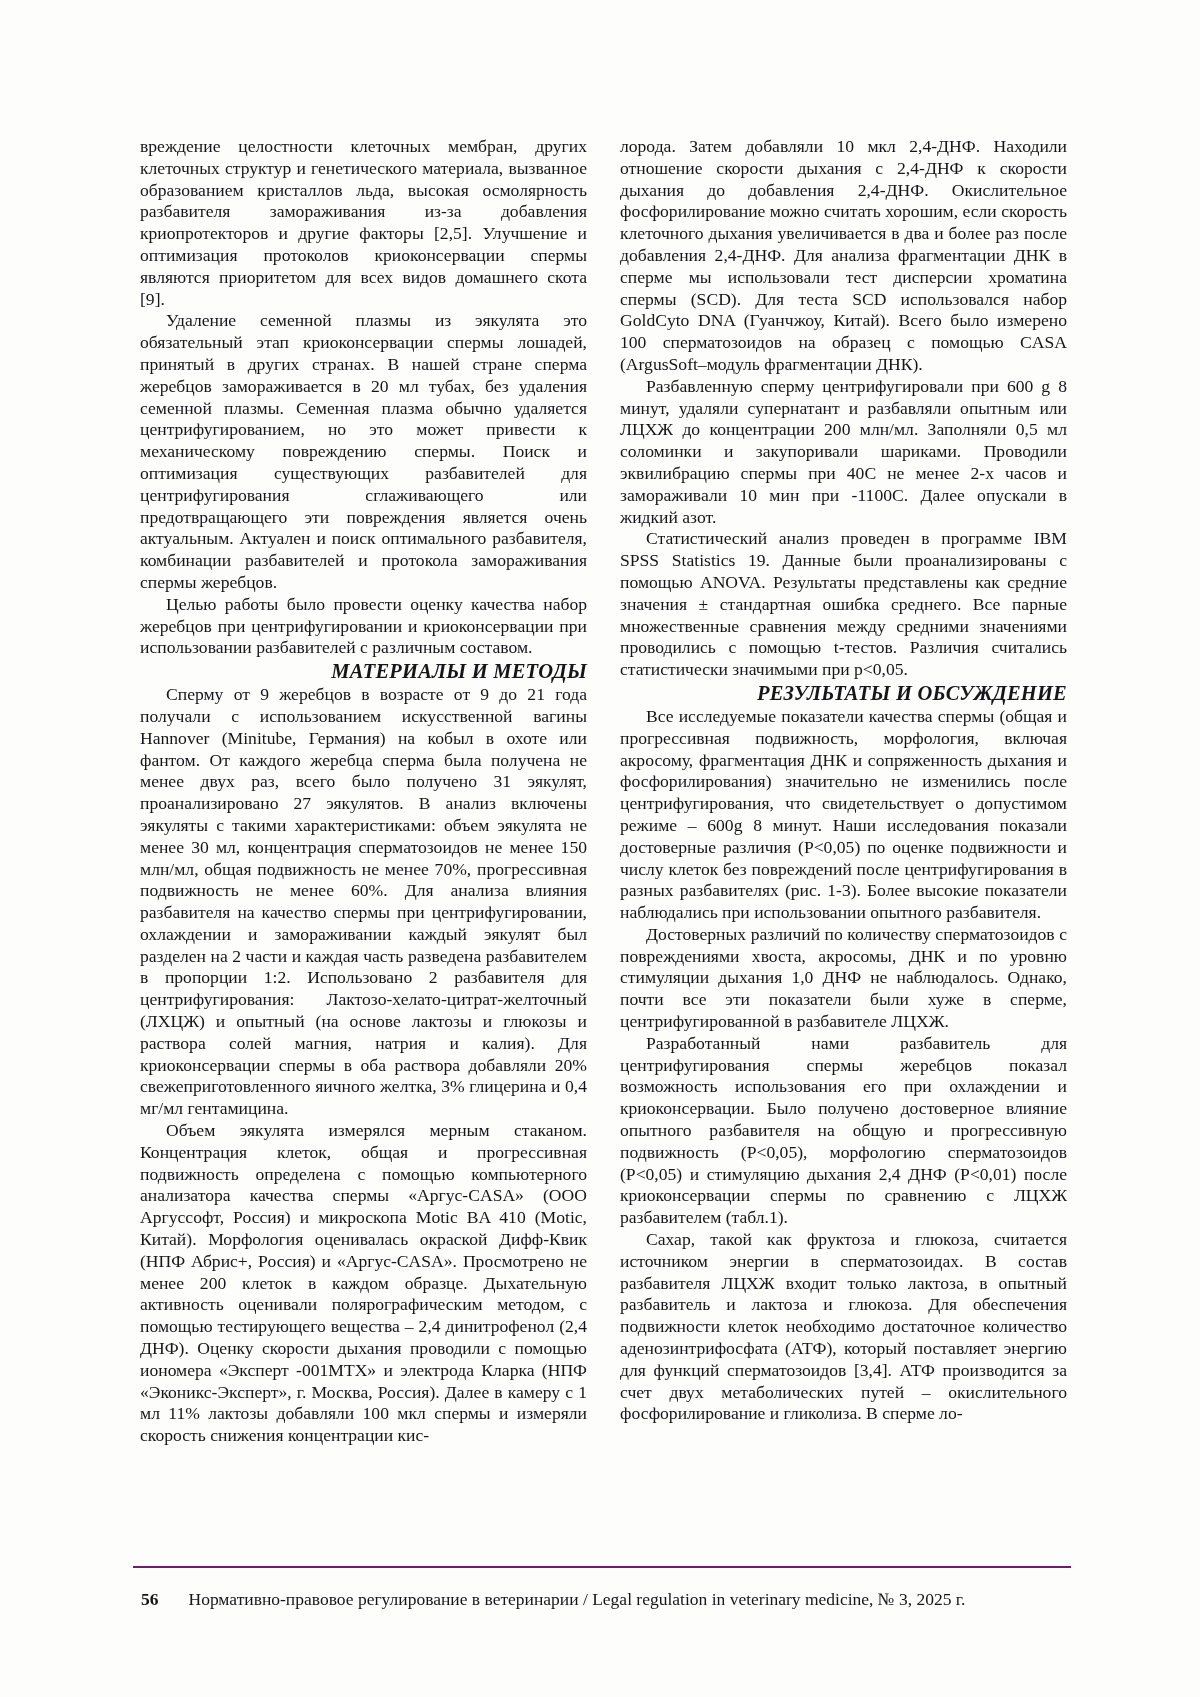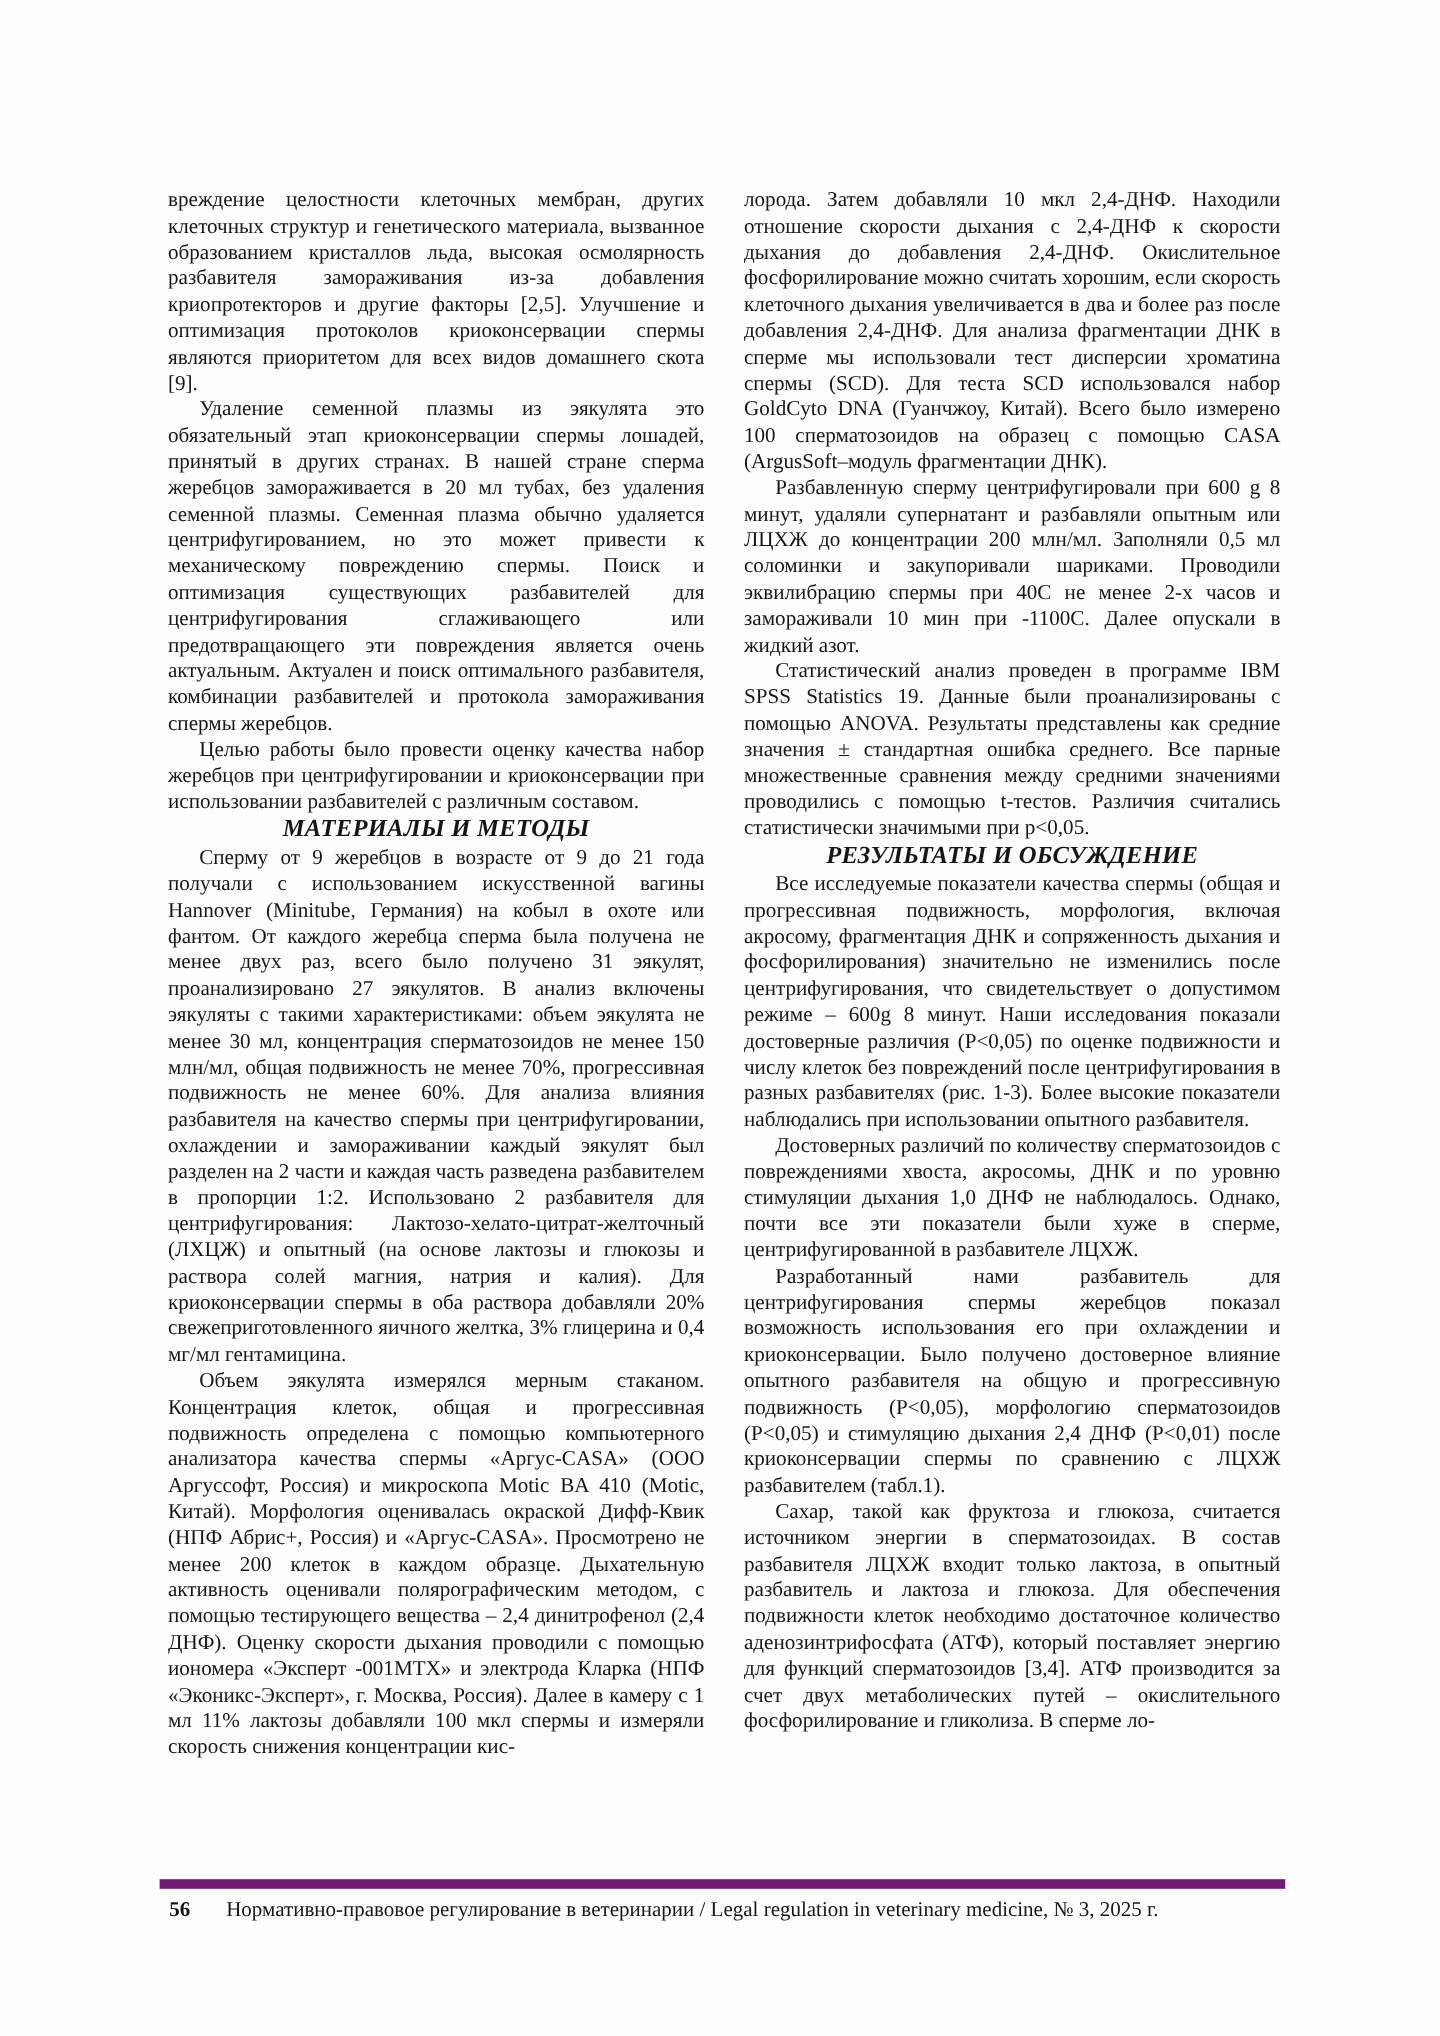--- a/index.html
+++ b/index.html
@@ -28,38 +28,38 @@
   .col {
     width: 447px;
     font-size: 17.6px;
     line-height: 21.8px;
     text-align: justify;
   }
   .col p {
     margin: 0;
     text-indent: 26px;
   }
-  .col p.noindent { text-indent: 0; margin-top: 20px; }
+  .col p.noindent { text-indent: 0; }
   .col h2 {
     margin: 1px 0 1px 0;
     font-size: 20.5px;
     line-height: 23px;
     font-weight: bold;
     font-style: italic;
-    text-align: center;
+    text-align: right;
     text-indent: 0;
     letter-spacing: 0.2px;
   }
   .footer {
     position: absolute;
     left: 133px;
     top: 1566px;
     width: 938px;
-    border-top: 8px solid #701a75;
-    padding-top: 7px;
+    border-top: 2px solid #701a75;
+    padding-top: 21px;
     font-size: 17.5px;
     display: flex;
     align-items: baseline;
   }
   .footer .pn {
     font-weight: bold;
     padding-left: 8px;
   }
   .footer .journal {
     margin-left: 30px;

